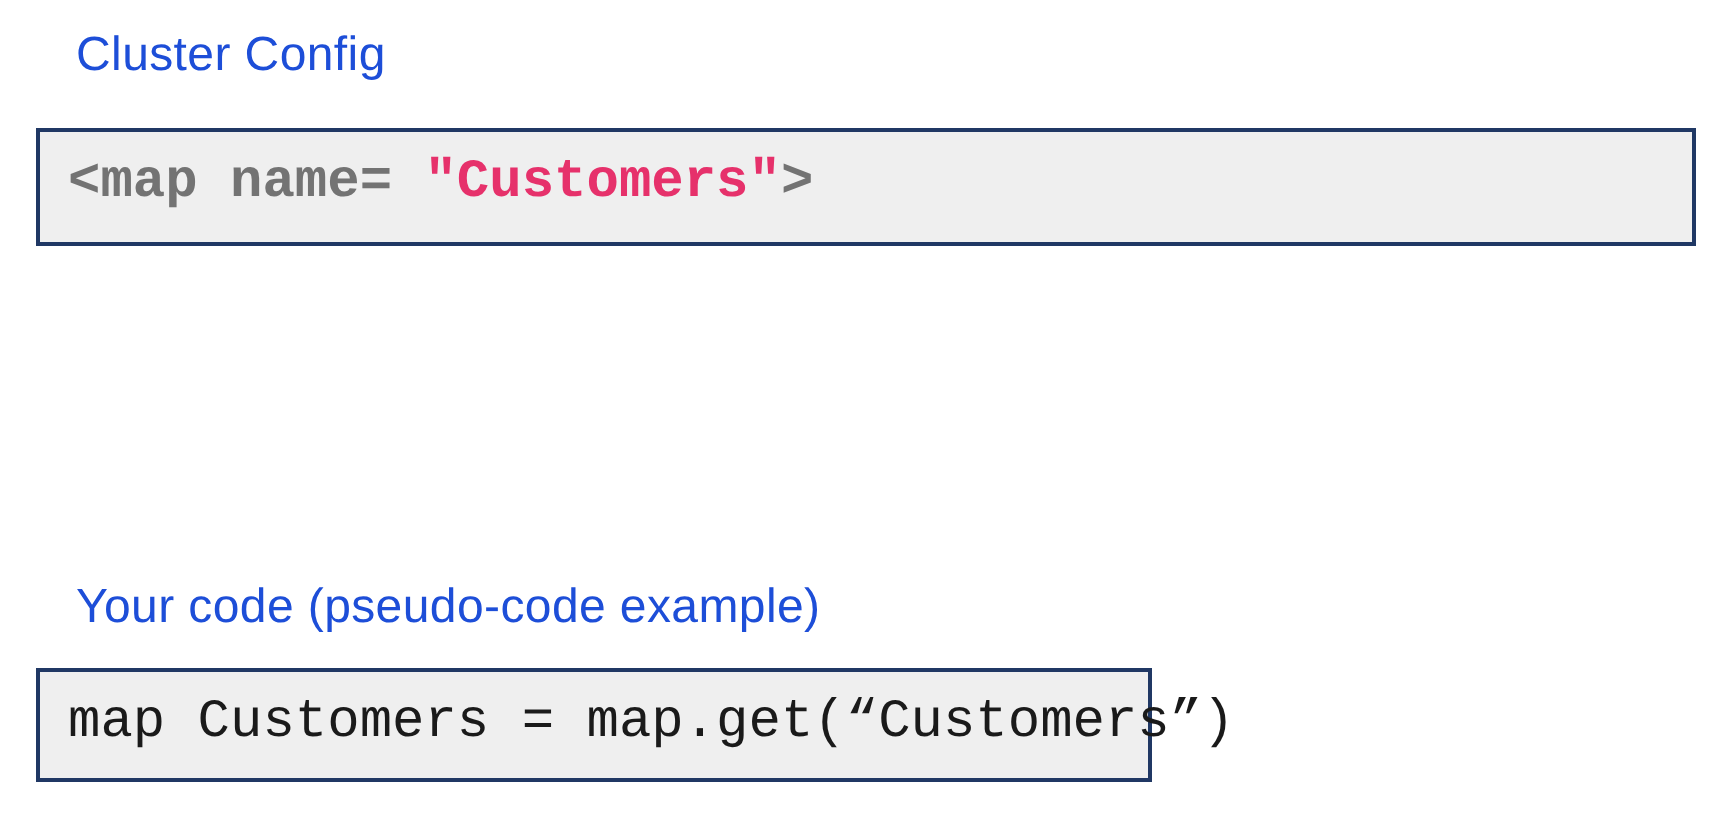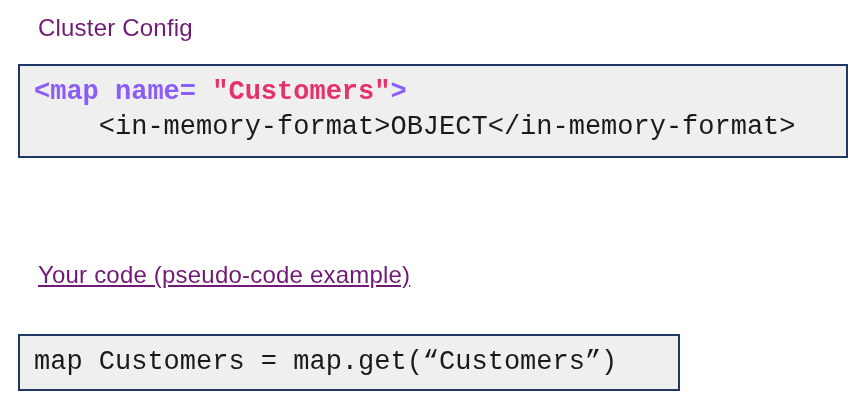--- a/index.html
+++ b/index.html
@@ -15,65 +15,64 @@
     position: relative;
     width: 866px;
     height: 414px;
     background: #ffffff;
   }
   .section-title {
     position: absolute;
     left: 38px;
     font-size: 24px;
     line-height: 30px;
-    color: #701a75;
+    color: #1d4ed8;
     letter-spacing: 0.2px;
     white-space: pre;
   }
   .title-1 { top: 13px; }
-  .title-2 { top: 260px; text-decoration: underline; }
+  .title-2 { top: 289px; }
   .code-box {
     position: absolute;
     background: #efefef;
     border: 2px solid #203864;
   }
   .box-1 {
     left: 18px;
     top: 64px;
     width: 830px;
     padding: 9px 12px 11px 14px;
   }
   .box-2 {
     left: 18px;
     top: 334px;
-    width: 662px;
+    width: 558px;
     padding: 9px 36px 9px 14px;
   }
   .code-line {
     font-family: "Liberation Mono", "DejaVu Sans Mono", monospace;
     font-size: 27px;
     line-height: 35px;
     white-space: pre;
     color: #1a1a1a;
   }
   .code-line span { white-space: pre; }
   .line-first { font-weight: bold; }
-  .tok-navy { color: #8b5cf6; }
+  .tok-navy { color: #737373; }
   .tok-red  { color: #e6316b; }
 </style>
 </head>
 <body>
 
 <div class="slide">
 
   <div class="section-title title-1">Cluster Config</div>
 
   <div class="code-box box-1">
     <div class="code-line line-first"><span class="tok-navy">&lt;map name= </span><span class="tok-red">"Customers"</span><span class="tok-navy">&gt;</span></div>
-    <div class="code-line">    &lt;in-memory-format&gt;OBJECT&lt;/in-memory-format&gt;</div>
   </div>
 
   <div class="section-title title-2">Your code (pseudo-code example)</div>
 
   <div class="code-box box-2">
     <div class="code-line">map Customers = map.get(“Customers”)</div>
   </div>
 
 </div>
 

